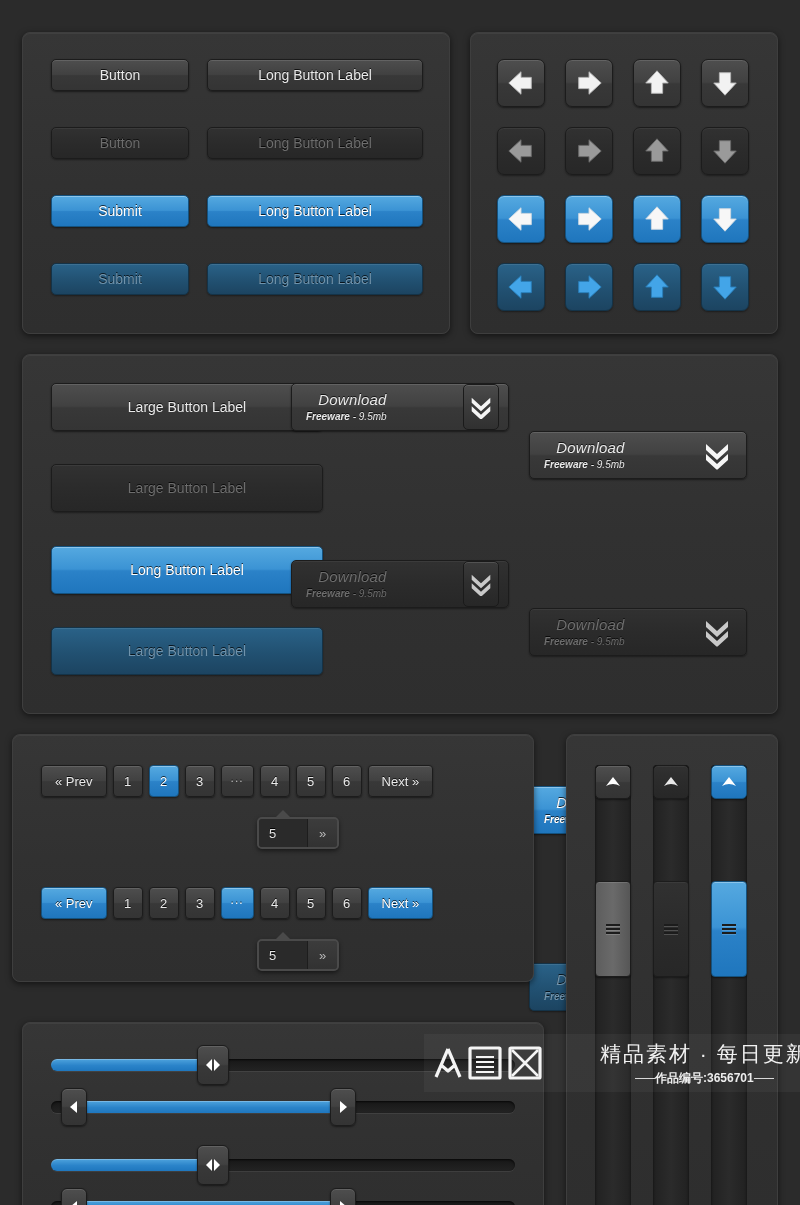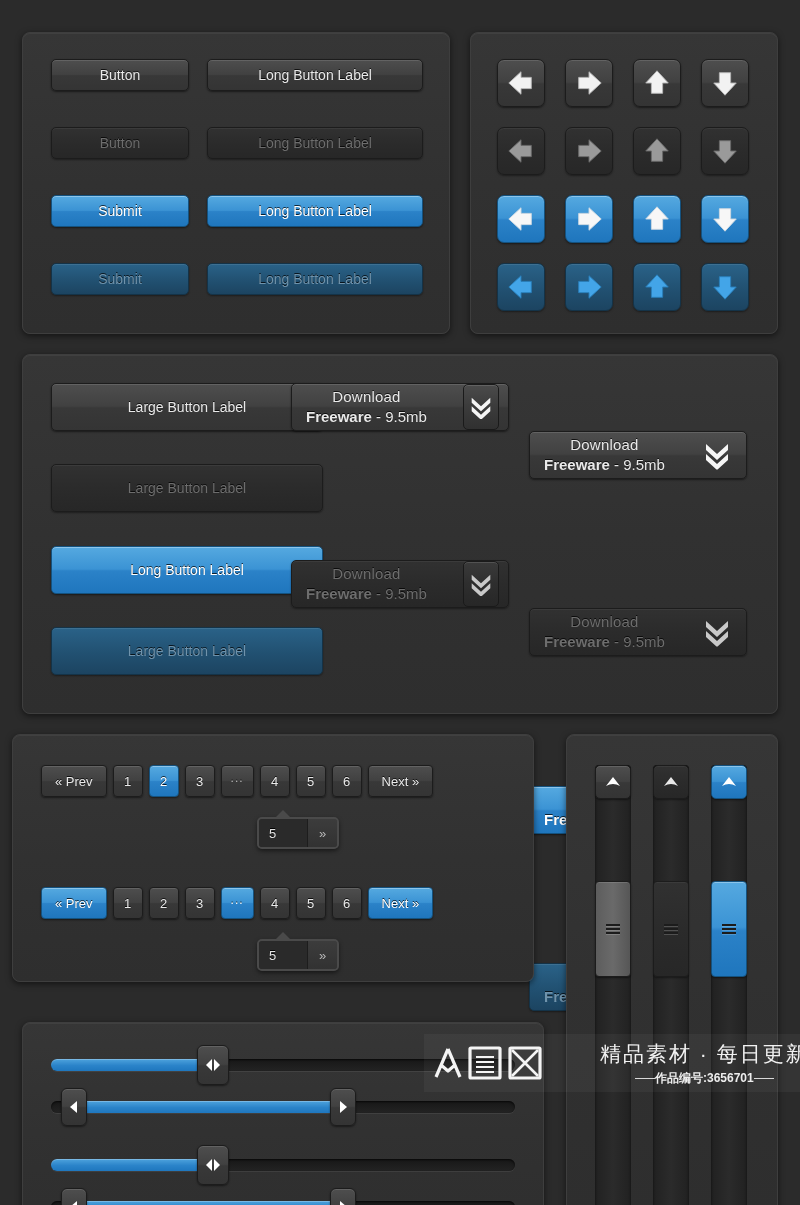--- a/index.html
+++ b/index.html
@@ -72,23 +72,23 @@
   .lg-c0 { left: 28px;  width: 272px; }
   .lg-c1 { left: 268px; width: 218px; }
   .lg-c2 { left: 506px; width: 218px; }
   .lg-r0 { top: 28px; } .lg-r1 { top: 109px; }
   .lg-r2 { top: 191px; } .lg-r3 { top: 272px; }
   .dl {
     justify-content: flex-start;
     padding: 0 10px 0 14px;
     position: relative;
   }
-  .dl-txt { display: flex; flex-direction: column; line-height: 1.08; text-align: center; }
+  .dl-txt { display: flex; flex-direction: column; line-height: 1.08; text-align: right; font-style: italic; }
   .dl-title { font-size: 15px; font-weight: 400; letter-spacing: .2px; }
-  .dl-sub { font-size: 15px; font-weight: bold; margin-top: 4px; }
+  .dl-sub { font-size: 10px; font-weight: bold; margin-top: 4px; }
   .dl-sub .thin { font-weight: normal; }
   .dl-icon-box {
     position: absolute; right: 9px; top: 50%; transform: translateY(-50%);
     width: 36px; height: 46px; border-radius: 5px;
     display: flex; align-items: center; justify-content: center;
     background: linear-gradient(180deg, #4b4b4b 0%, #3b3b3b 50%, #303030 100%);
     border: 1px solid #1a1a1a;
     box-shadow: 0 1px 0 rgba(255,255,255,.13) inset;
   }
   .dl-icon-plain {

